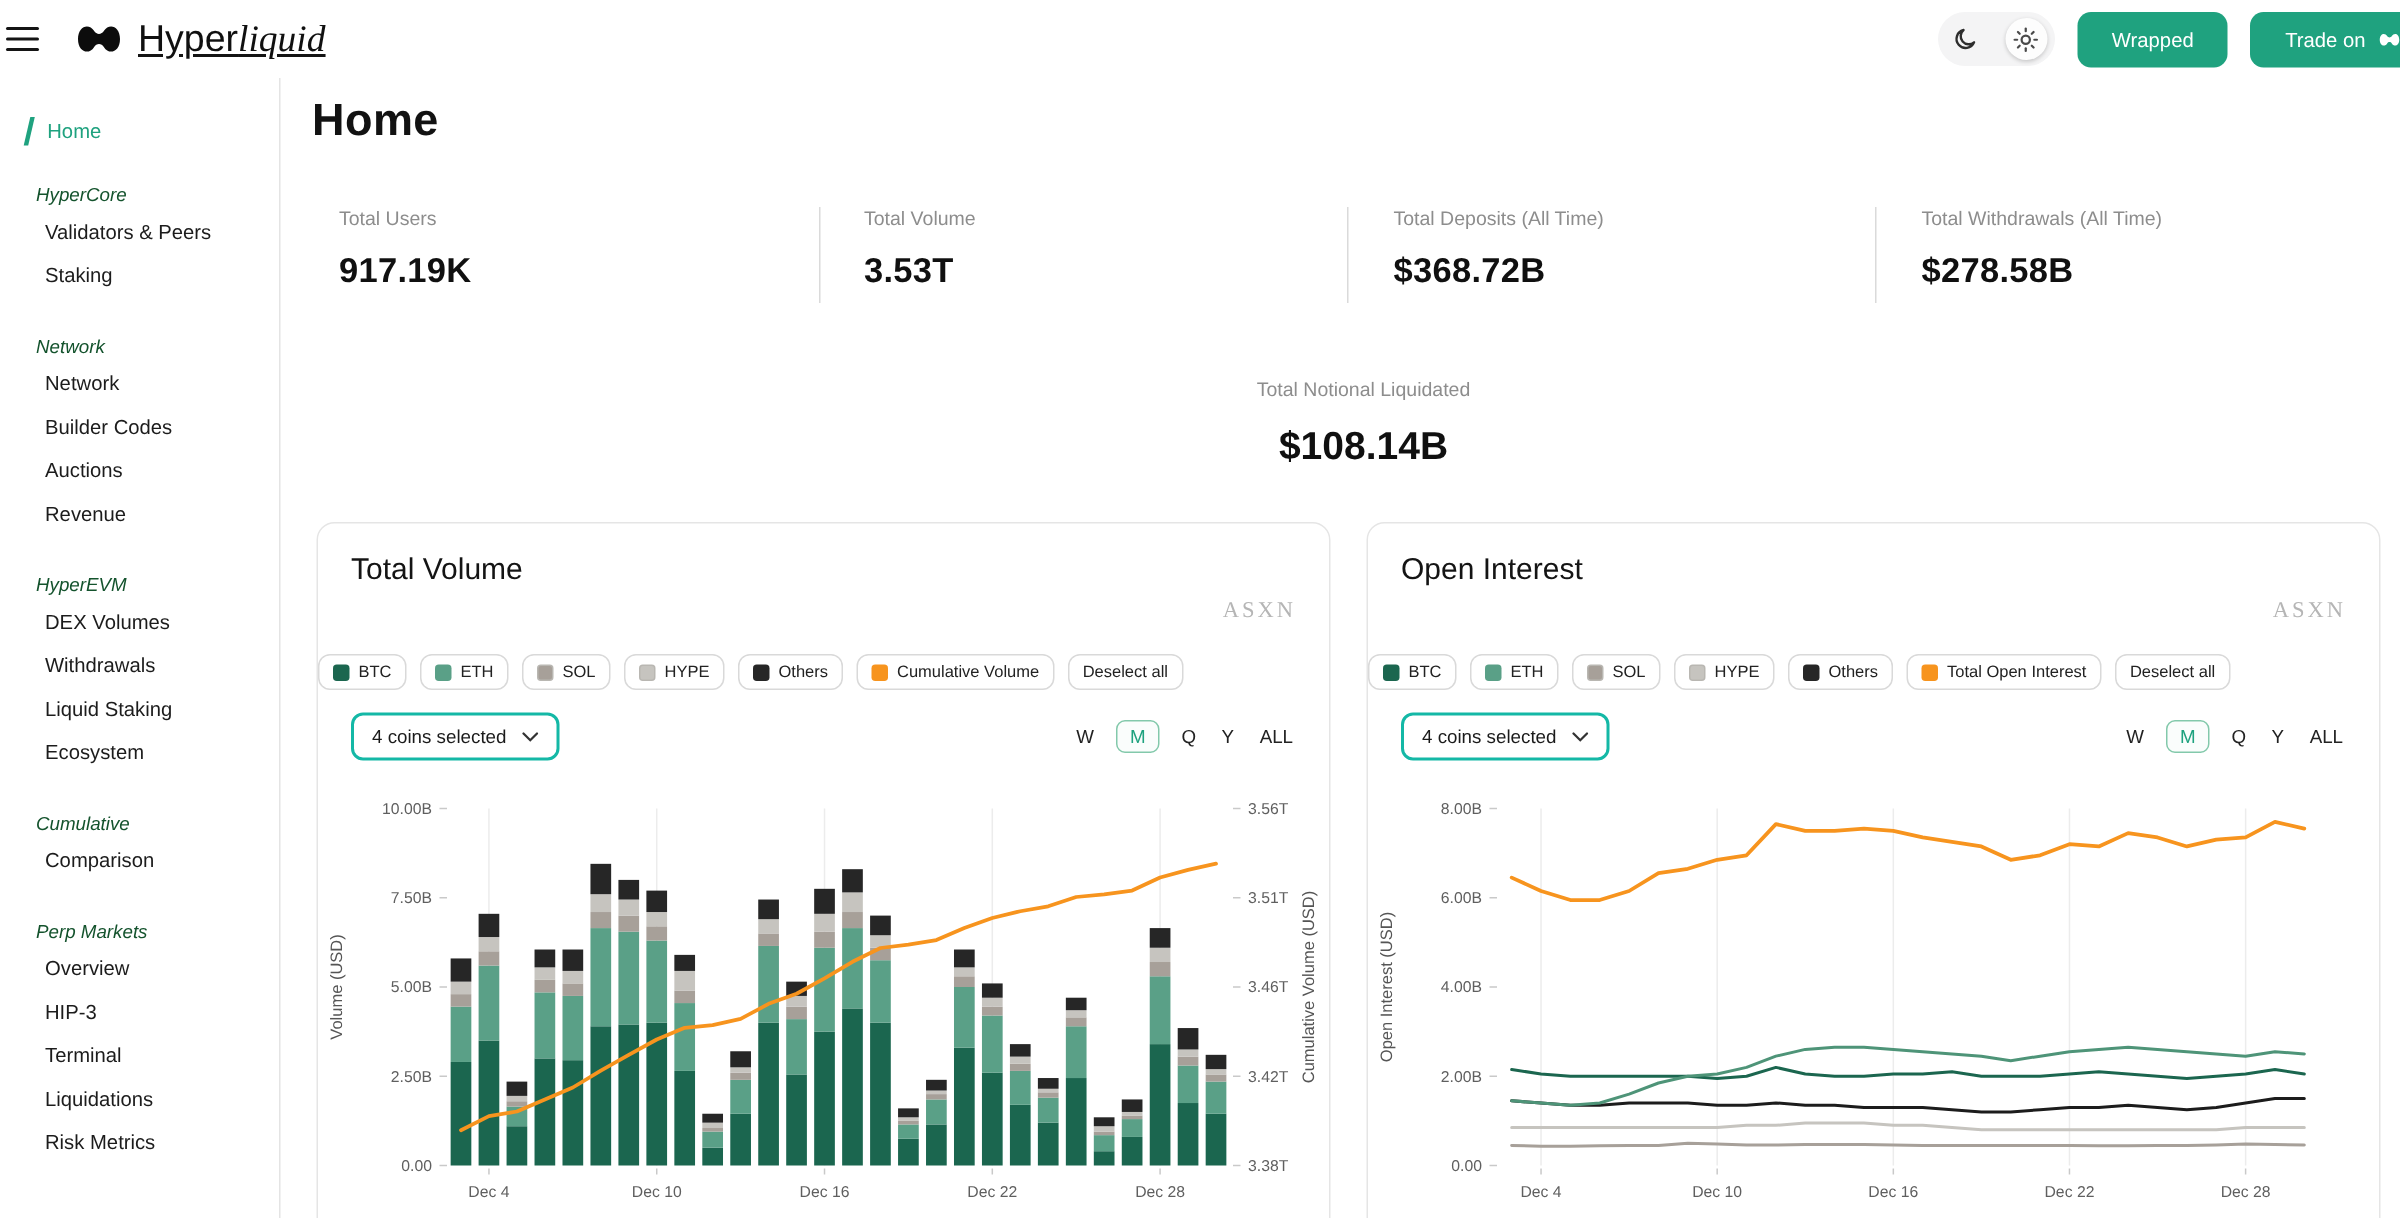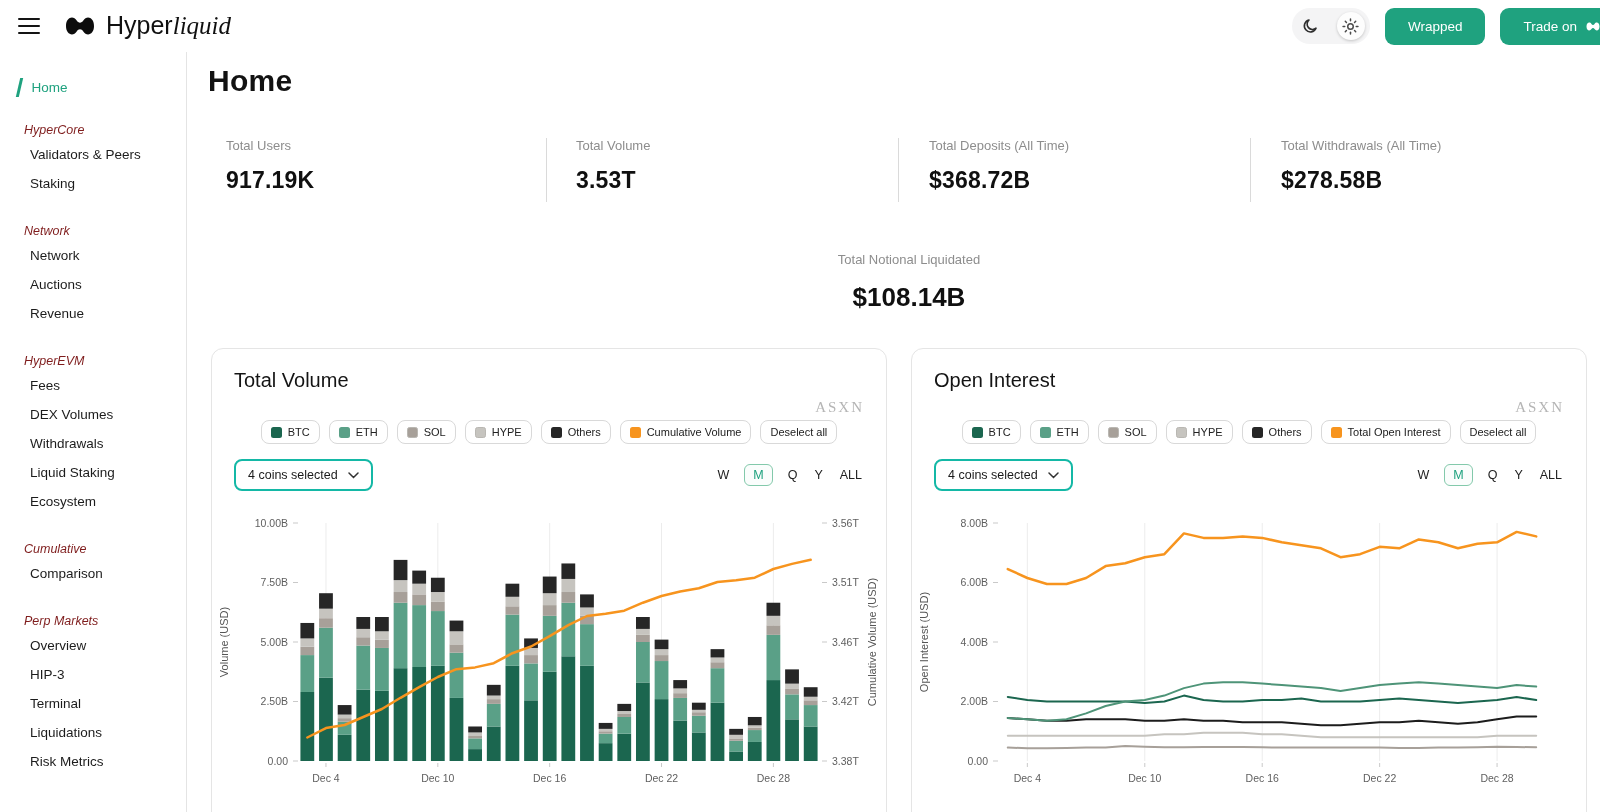--- a/index.html
+++ b/index.html
@@ -3,39 +3,39 @@
 <meta charset="utf-8">
 <style>
   :root{ --accent:#1fa27f; }
   *{box-sizing:border-box; margin:0; padding:0;}
   body{margin:0; background:#fff;}
   #app{position:relative;width:1600px;height:812px;background:#fff;overflow:hidden;
        font-family:"Liberation Sans",sans-serif;color:#141414;}
 
   
   header{position:absolute;top:0;left:0;width:100%;height:52px;display:flex;align-items:center;justify-content:space-between;background:#fff;}
-  .h-left{display:flex;align-items:flex-start;gap:19px;padding-left:14px;}
+  .h-left{display:flex;align-items:center;gap:19px;padding-left:0;text-decoration:underline;}
   .burger{width:30px;height:30px;display:flex;flex-direction:column;justify-content:center;gap:4.5px;cursor:pointer;background:none;border:none;padding:4px;}
   .burger span{display:block;height:2.6px;background:#141414;border-radius:2px;}
   .logo{display:flex;align-items:center;gap:9px;cursor:pointer;}
   .logo-word{font-size:25px;color:#101010;}
   .lg-it{font-style:italic;font-family:"Liberation Serif","DejaVu Serif",serif;}
   .h-right{display:flex;align-items:center;gap:15px;margin-right:-24px;}
   .toggle{width:78px;height:36px;background:#f4f4f5;border-radius:18px;display:flex;align-items:center;justify-content:space-between;padding:0 5px;}
   .tbtn{width:28px;height:28px;border-radius:50%;border:none;background:transparent;display:flex;align-items:center;justify-content:center;cursor:pointer;}
   .tbtn.active{background:#fdfdfd;box-shadow:0 1px 3px rgba(0,0,0,.20);}
   .btn-green{height:37px;background:var(--accent);color:#fff;border:none;border-radius:9px;
              font-size:13.5px;padding:0 23px;display:flex;align-items:center;gap:8px;cursor:pointer;font-family:inherit;white-space:nowrap;}
 
   
   #sidebar{position:absolute;top:52px;left:0;width:187px;height:760px;border-right:1px solid #e4e4e4;overflow:hidden;background:#fff;}
   .home-item{display:flex;align-items:center;gap:11px;margin:26px 0 0 18px;color:var(--accent);font-size:13.5px;cursor:pointer;}
   .home-bar{width:2.5px;height:19px;background:var(--accent);transform:skewX(-13deg);}
   .section{margin-top:26px;}
-  .sec-title{font-style:italic;color:#7f1d1d;font-size:12.5px;margin:0 0 3px 24px;}
+  .sec-title{font-style:italic;color:#14532d;font-size:12.5px;margin:0 0 3px 24px;}
   .side-item{font-size:13.5px;color:#1c1c1c;padding:7.5px 0 7.5px 30px;cursor:pointer;line-height:14px;}
 
   
   main{position:absolute;left:188px;top:52px;width:1412px;height:760px;overflow:hidden;}
   h1{margin:12px 0 0 20px;font-size:30px;font-weight:600;letter-spacing:.3px;color:#121212;}
 
   .stat{position:absolute;top:86px;}
   .stat .slabel{font-size:13px;color:#8d8d8d;}
   .stat .svalue{font-size:23px;font-weight:600;margin-top:14px;letter-spacing:.2px;color:#101010;}
   .vdiv{position:absolute;top:86px;width:1px;height:64px;background:#dadada;}
@@ -43,21 +43,21 @@
   .hl{position:absolute;top:200px;left:15px;width:100%;text-align:center;}
   .hl .slabel{font-size:13px;color:#8d8d8d;}
   .hl .svalue{font-size:26px;font-weight:600;margin-top:15px;color:#101010;}
 
   
   .card{position:absolute;top:296px;width:676px;height:560px;border:1px solid #e5e5e5;border-radius:12px;background:#fff;}
   #card0{left:23px;} #card1{left:723px;}
   .card-head{display:flex;justify-content:space-between;align-items:flex-start;padding:20px 22px 0;}
   .card-title{font-size:20px;font-weight:500;color:#141414;}
   .watermark{font-family:"Liberation Serif","DejaVu Serif",serif;font-size:15px;color:#b5b5b5;letter-spacing:2px;margin-top:30px;}
-  .legend{display:flex;justify-content:center;align-items:center;gap:9px;margin-top:4px;}
+  .legend{display:flex;justify-content:flex-start;align-items:center;gap:9px;margin-top:20px;}
   .pill{display:flex;align-items:center;gap:6px;border:1px solid #d9d9d9;border-radius:8px;padding:5px 9px;
         font-size:11px;background:#fff;cursor:pointer;font-family:inherit;color:#222;white-space:nowrap;}
   .sq{width:11px;height:11px;border-radius:2.5px;flex:0 0 auto;}
   .controls{display:flex;justify-content:space-between;align-items:center;padding:0 22px;margin-top:15px;}
   .dropdown{display:flex;align-items:center;gap:10px;border:2px solid #14b8a6;border-radius:8px;padding:7px 12px;
             font-size:12.5px;background:#fff;cursor:pointer;font-family:inherit;color:#1a1a1a;}
   .ranges{display:flex;align-items:center;gap:13px;}
   .range{cursor:pointer;color:#222;background:none;border:none;font-family:inherit;font-size:12.5px;padding:3px 2px;}
   .range.sel{border:1px solid #83c9ab;border-radius:6px;color:var(--accent);padding:3px 8px;background:#fafdfc;}
   svg.chart{display:block;margin-top:8px;}
@@ -120,26 +120,26 @@
     </div>
     <div id="sideSections">
         <div class="section">
           <div class="sec-title">HyperCore</div>
           <div class="side-item">Validators &amp; Peers</div>
           <div class="side-item">Staking</div>
         </div>
         <div class="section">
           <div class="sec-title">Network</div>
           <div class="side-item">Network</div>
+          <div class="side-item">Builder Codes</div>
           <div class="side-item">Auctions</div>
           <div class="side-item">Revenue</div>
         </div>
         <div class="section">
           <div class="sec-title">HyperEVM</div>
-          <div class="side-item">Fees</div>
           <div class="side-item">DEX Volumes</div>
           <div class="side-item">Withdrawals</div>
           <div class="side-item">Liquid Staking</div>
           <div class="side-item">Ecosystem</div>
         </div>
         <div class="section">
           <div class="sec-title">Cumulative</div>
           <div class="side-item">Comparison</div>
         </div>
         <div class="section">

